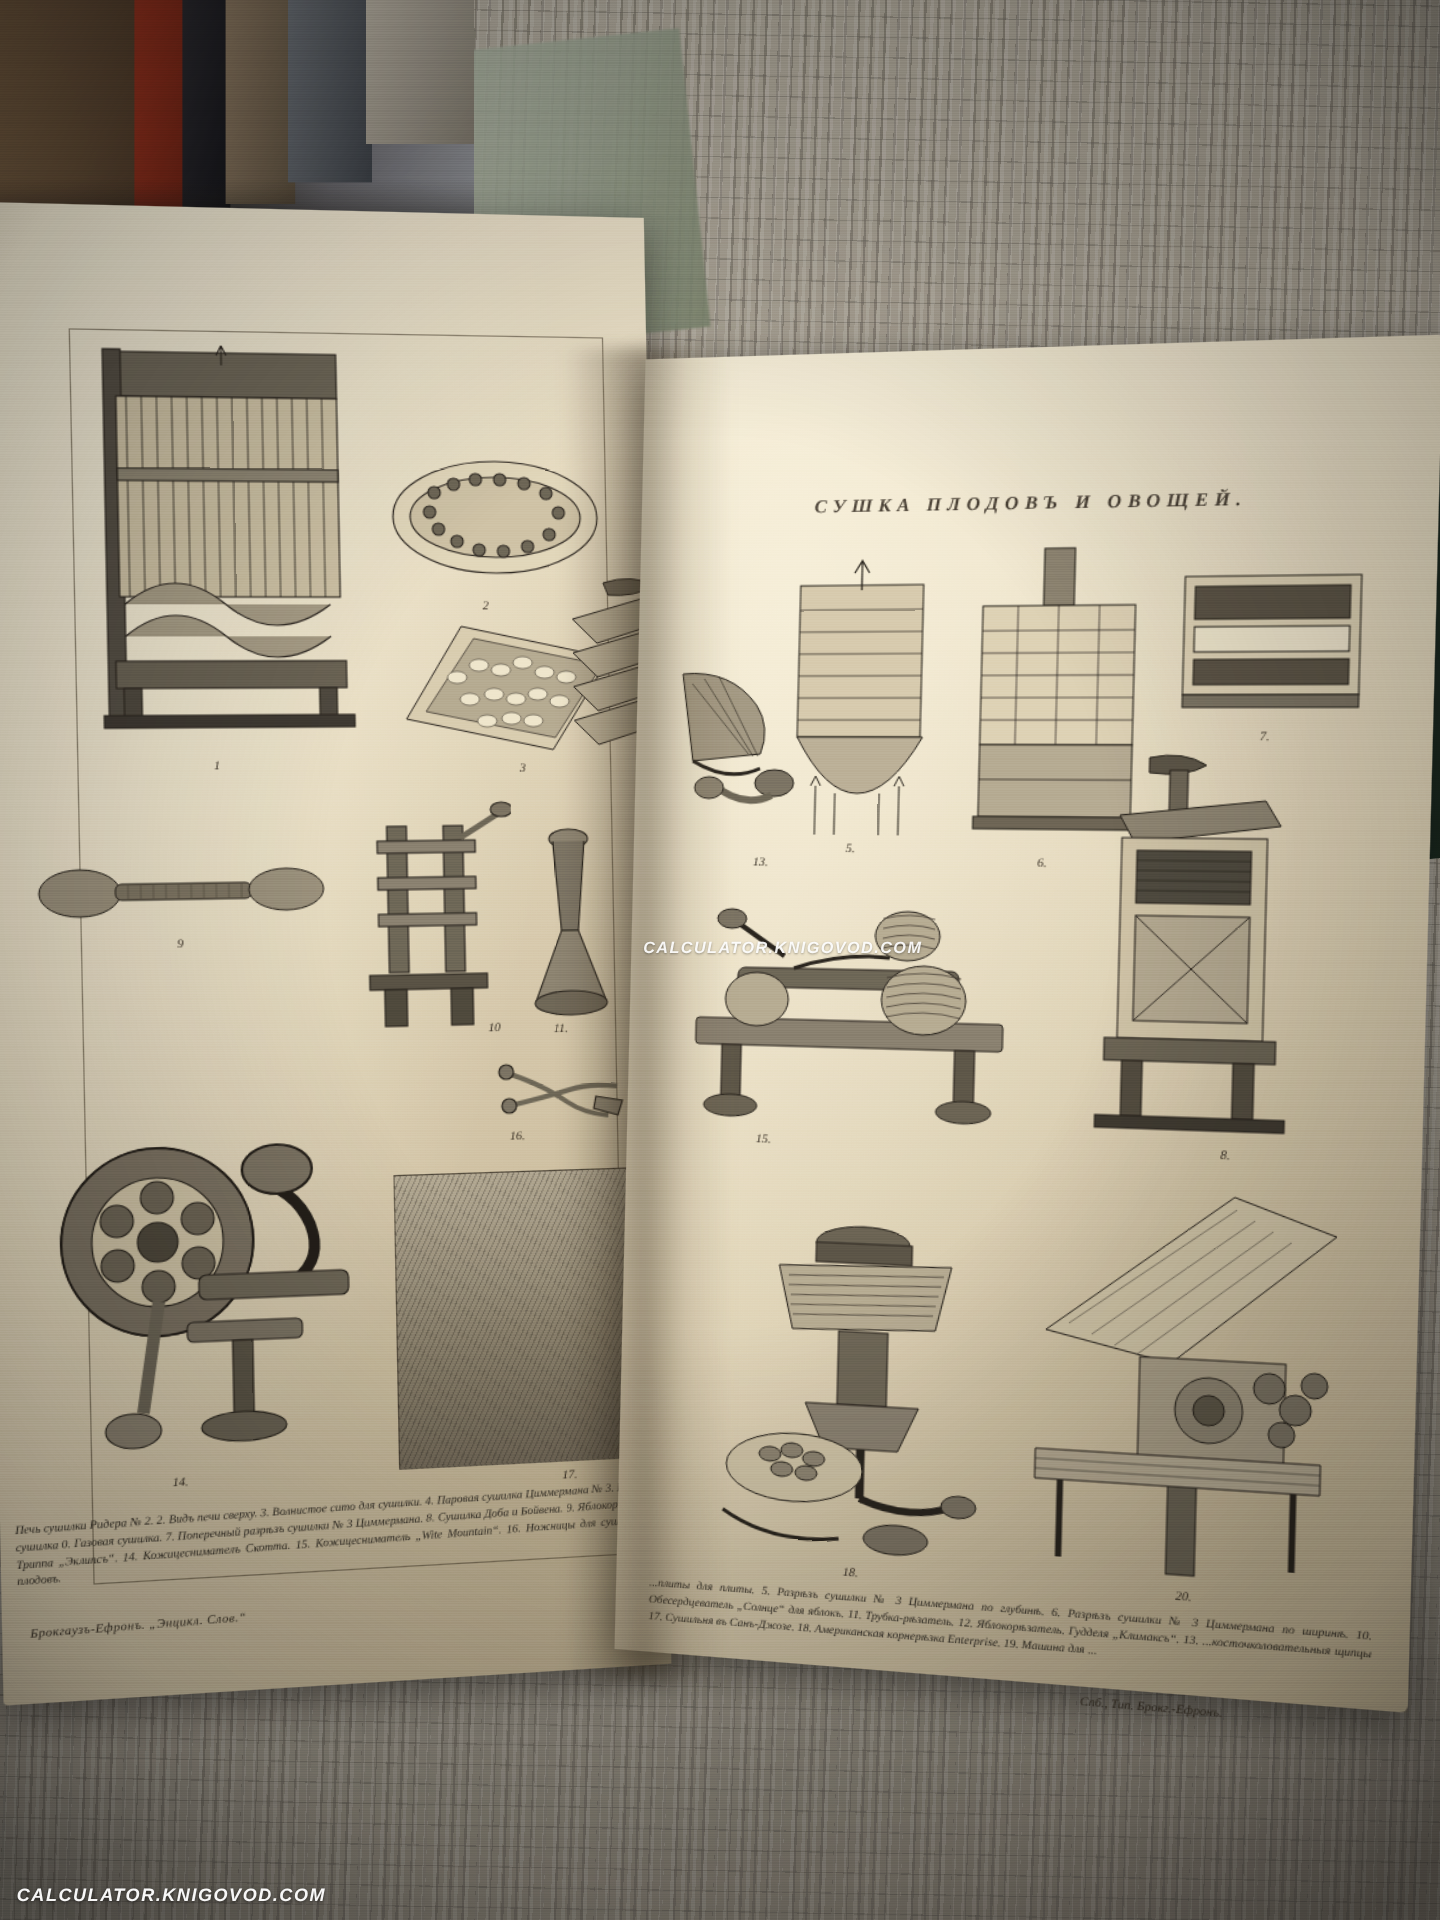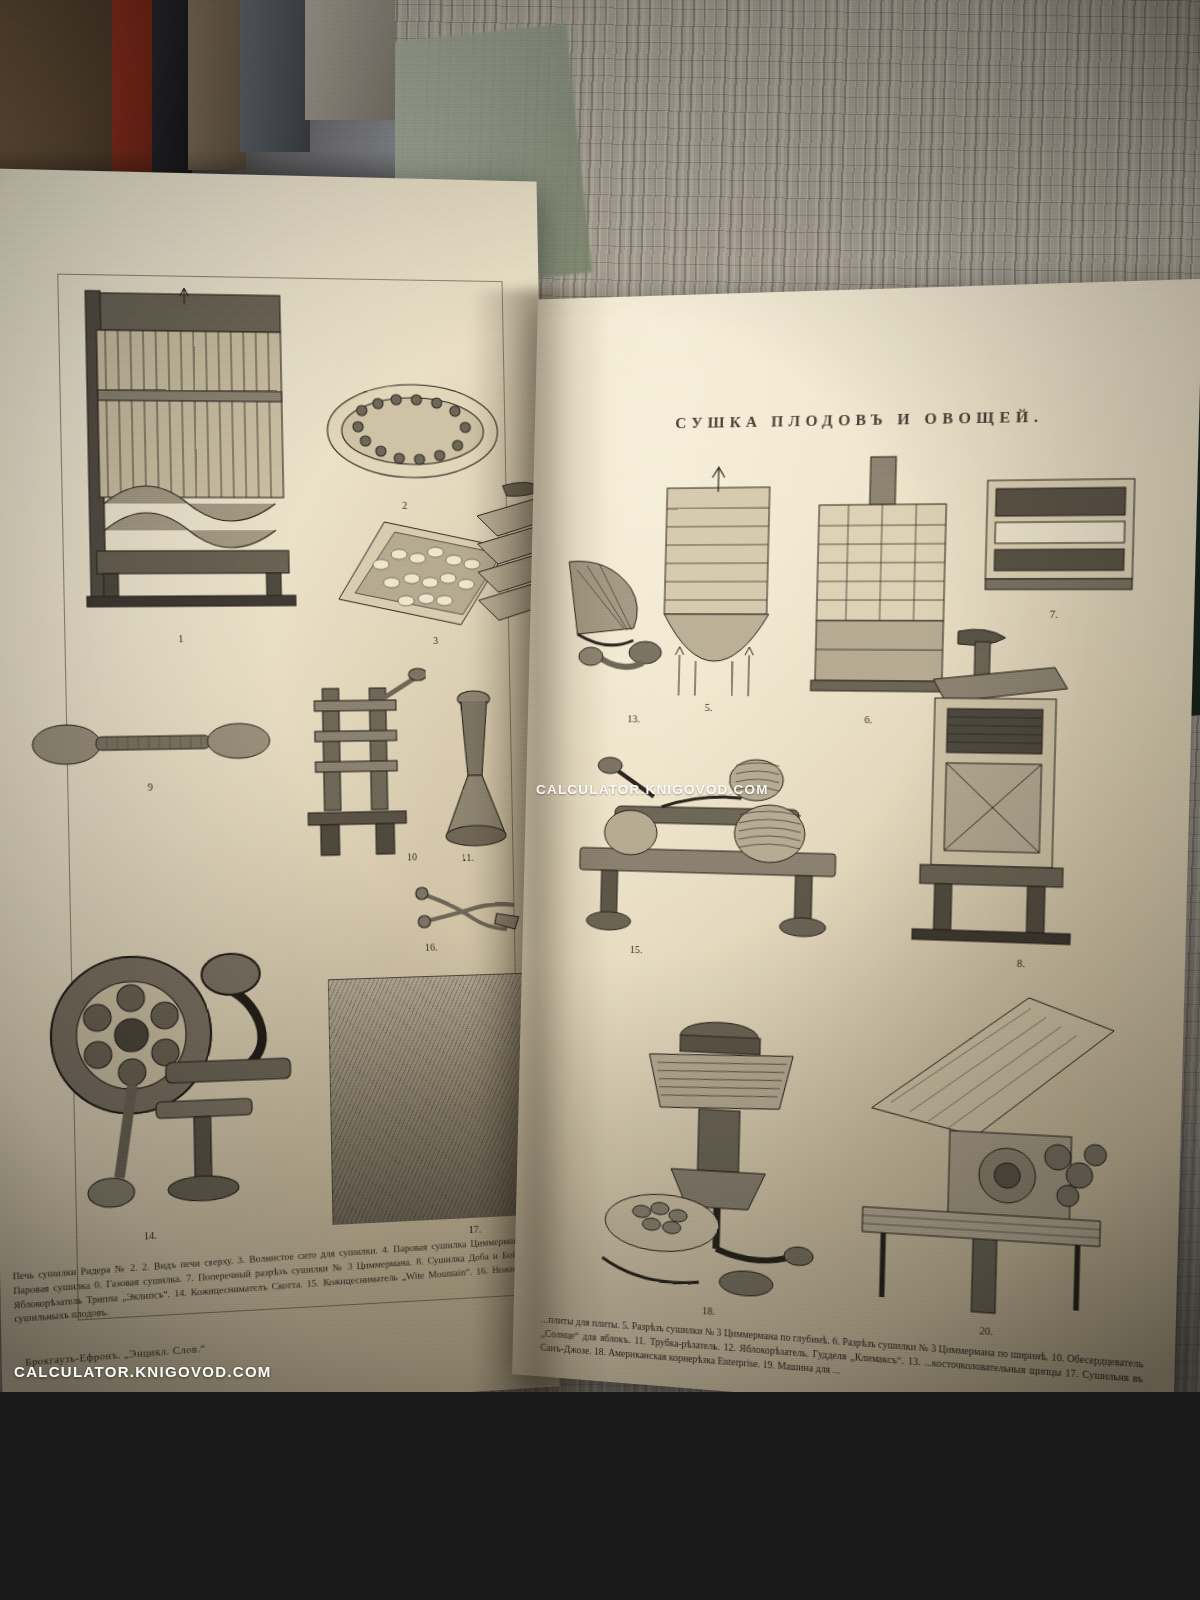--- a/index.html
+++ b/index.html
@@ -6,23 +6,24 @@
     margin: 0;
     padding: 0;
     background: #1a1a1a;
   }
   body {
     font-family: "Liberation Serif", serif;
   }
   .photo {
     position: relative;
     width: 1200px;
-    height: 1392px;
+    height: 1600px;
     overflow: hidden;
     background: #15803d;
+    font-style: italic;
   }
 
   
   .bg-honeycomb {
     position: absolute;
     inset: 0;
     background:
       repeating-linear-gradient(92deg, rgba(120,114,104,0.55) 0 2px, rgba(214,208,196,0.0) 2px 11px),
       repeating-linear-gradient(1deg, rgba(90,86,78,0.30) 0 1px, rgba(0,0,0,0) 1px 17px),
       linear-gradient(160deg, #b9b3a6 0%, #ada699 28%, #c0b9ab 52%, #9d978b 78%, #8c857a 100%);

